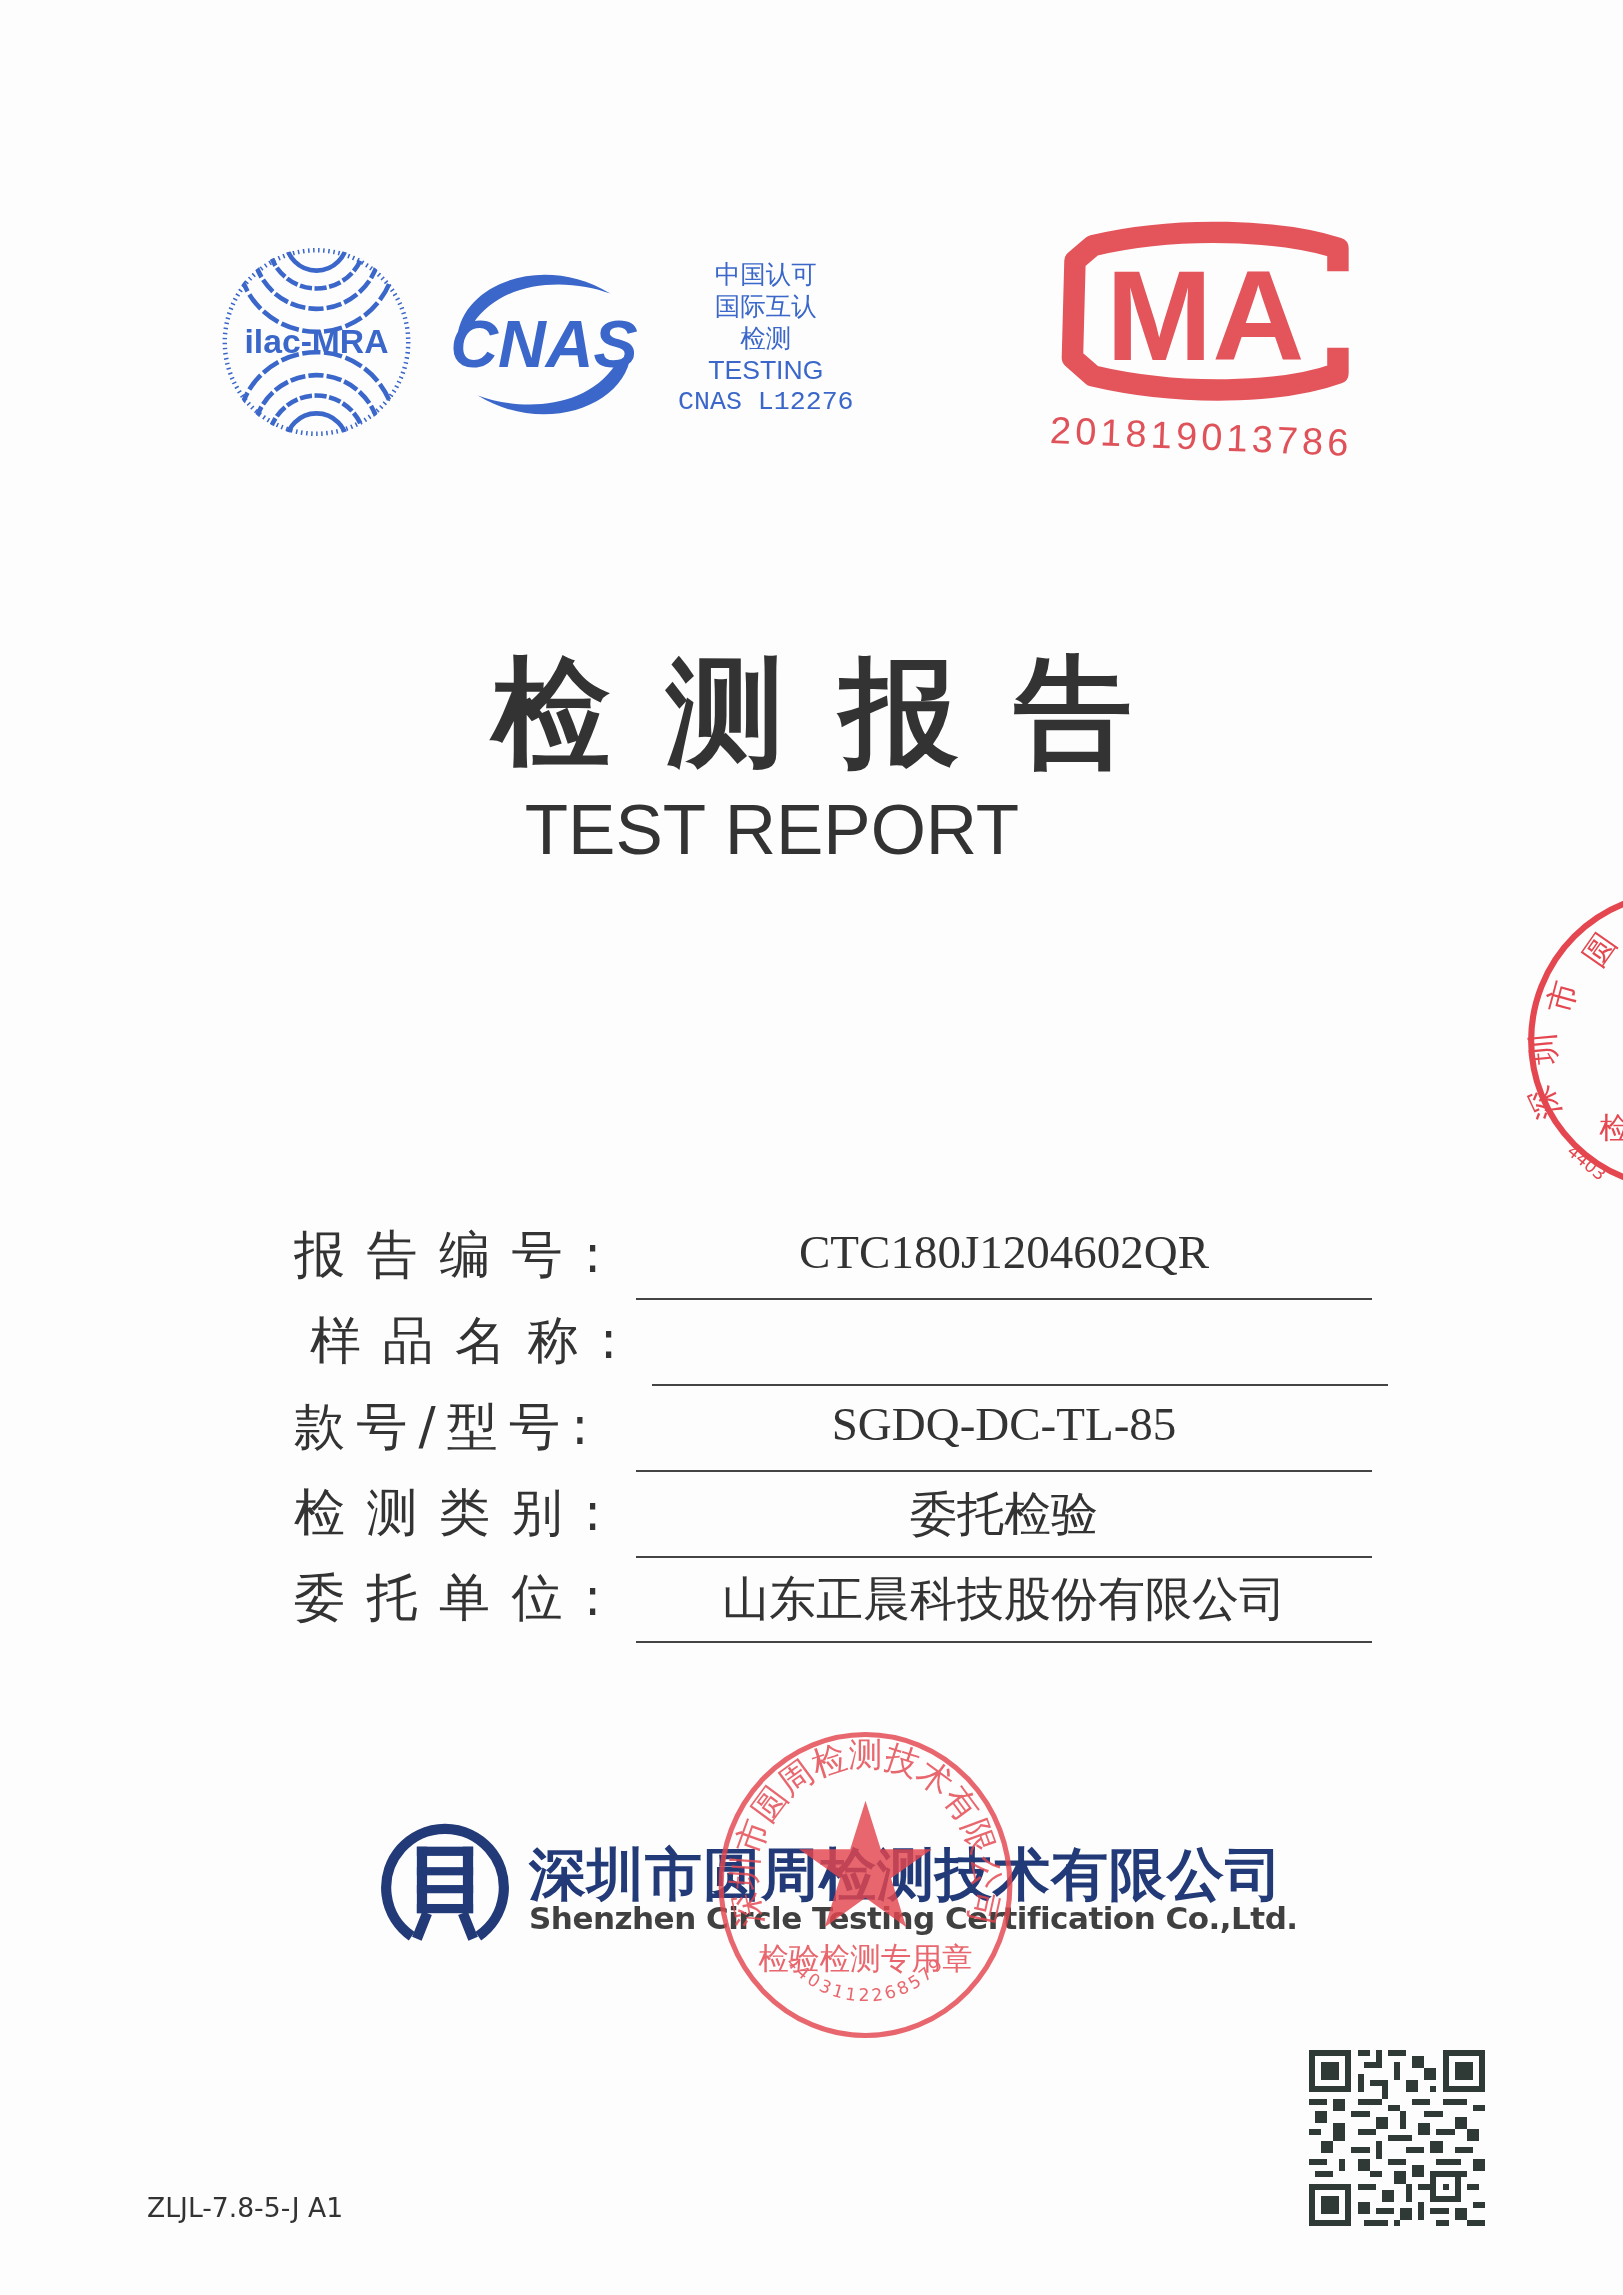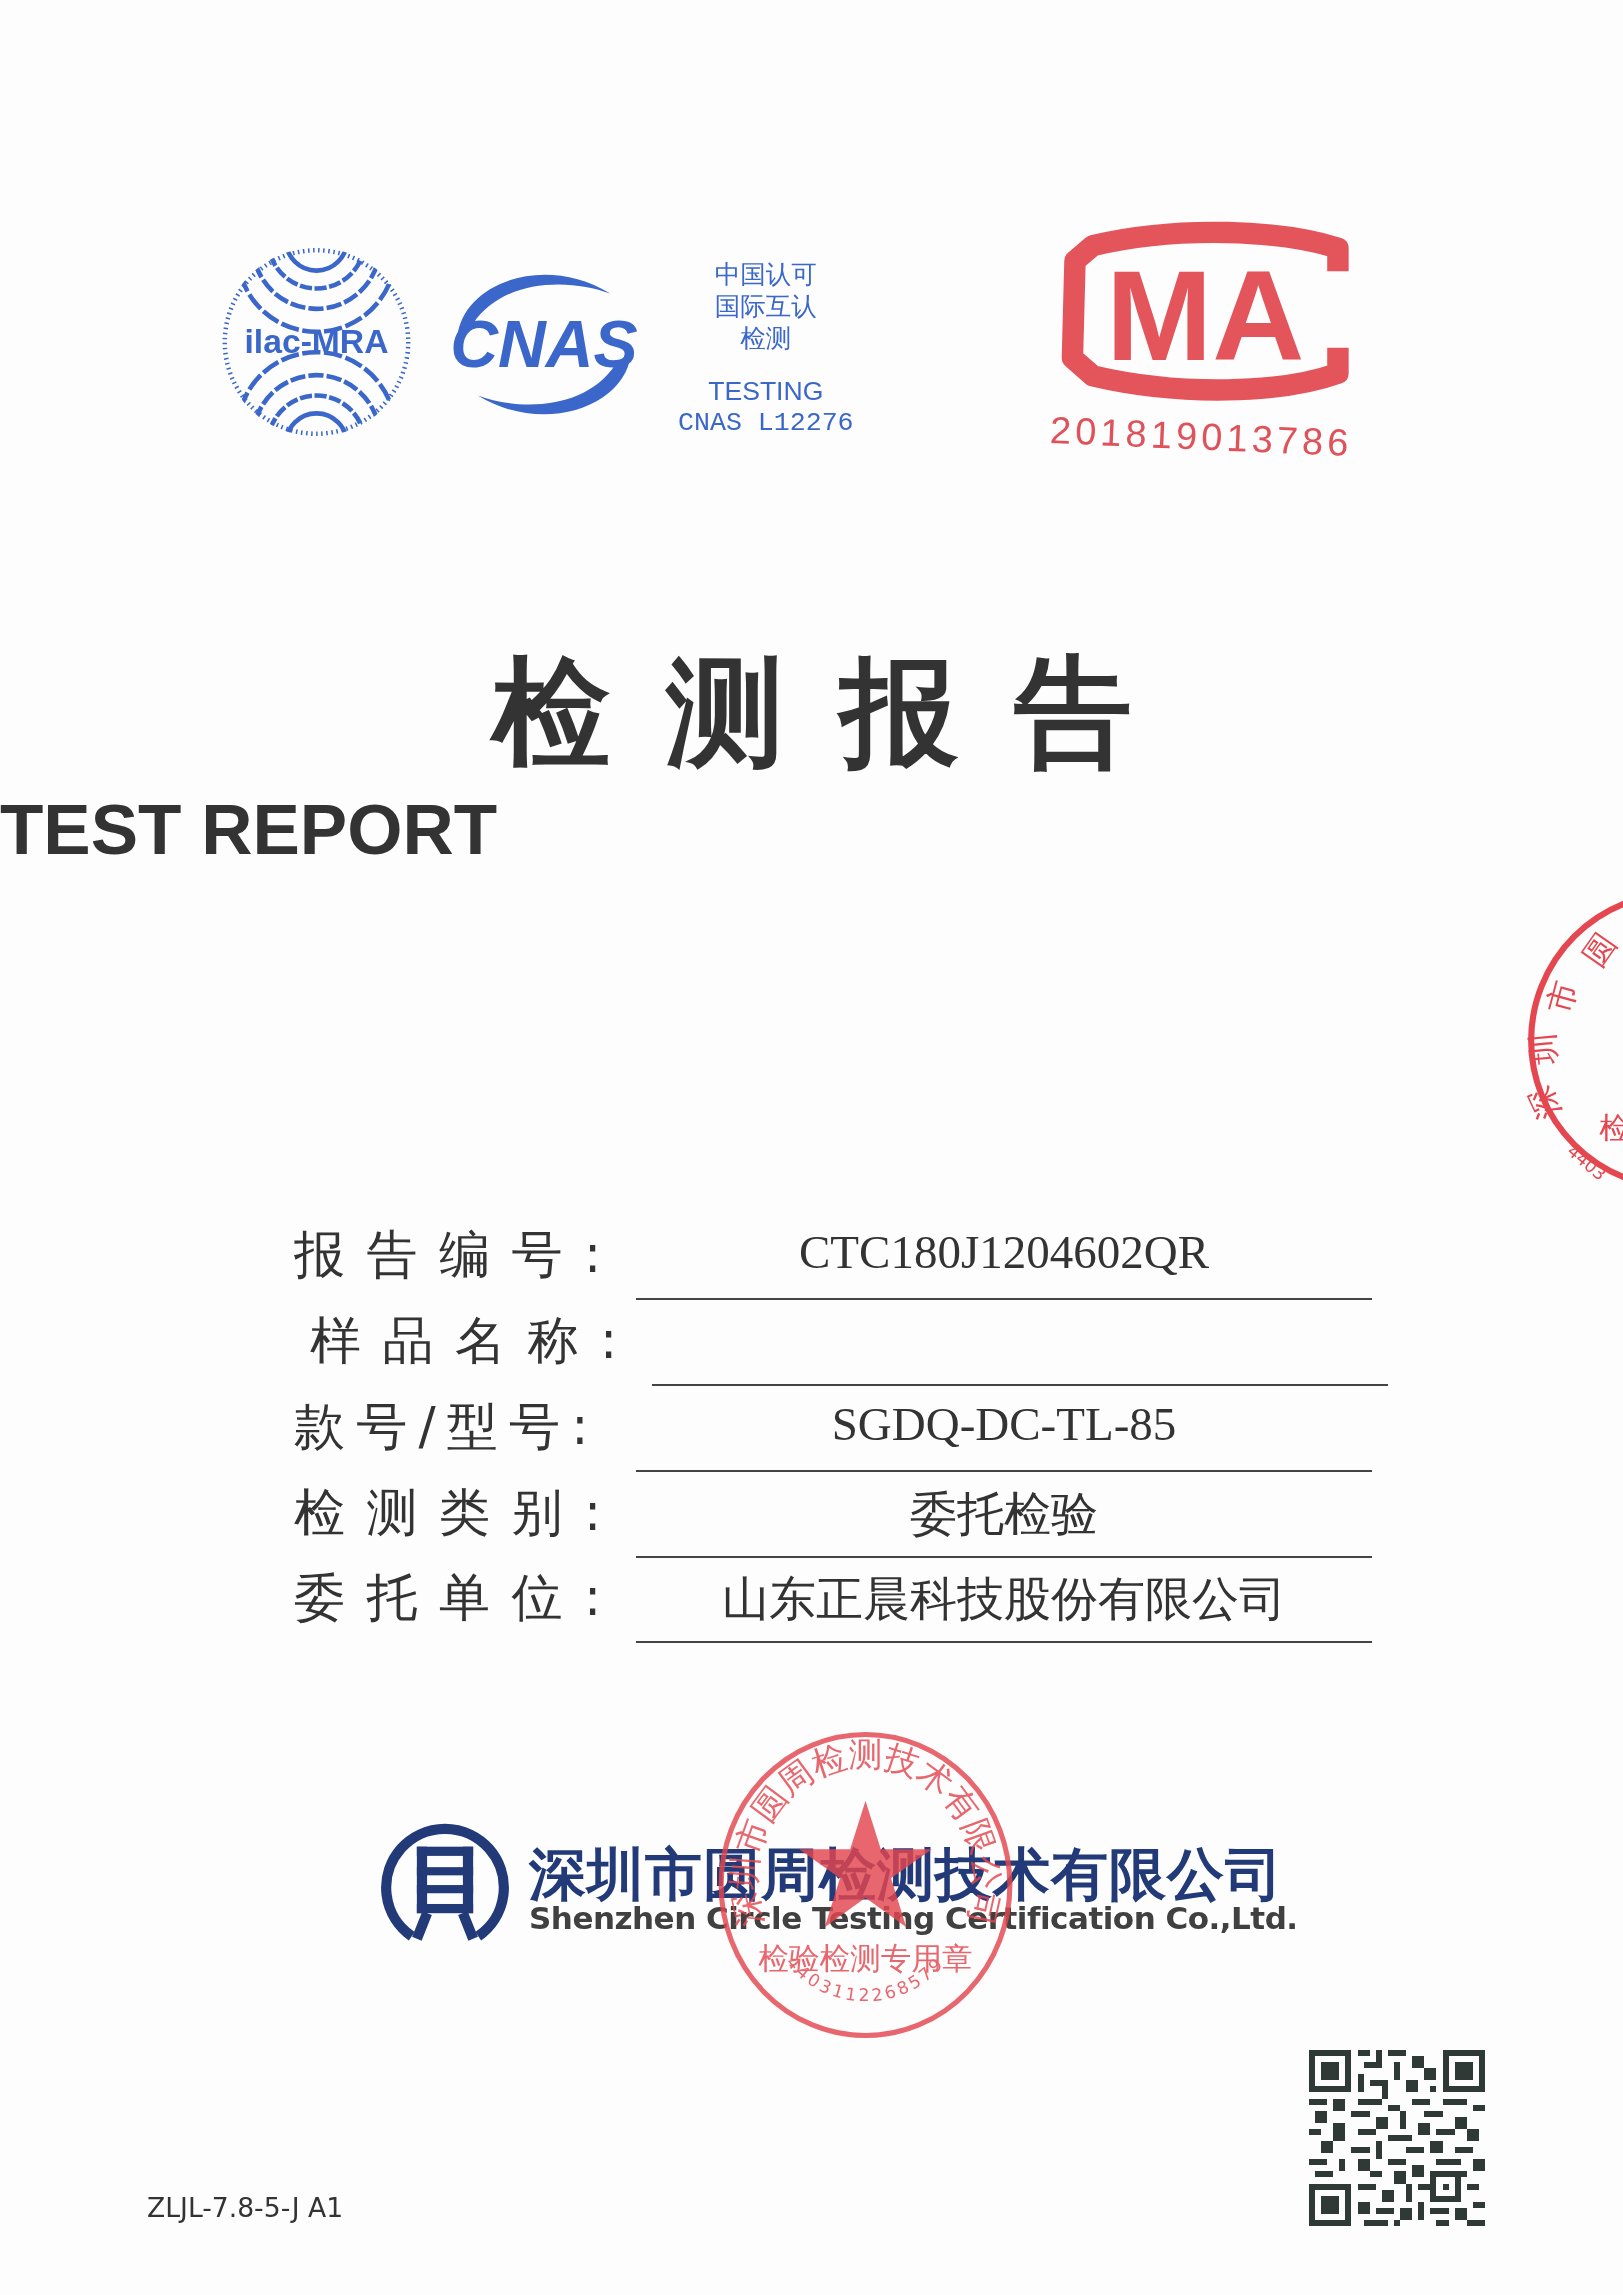--- a/index.html
+++ b/index.html
@@ -1,21 +1,21 @@
 <!DOCTYPE html>
 <html style="font-size:8.2px"><head>
 <meta charset="utf-8">
 <style>
   html,body{margin:0;padding:0;background:#fdfdfd;}
   body{width:1624px;height:2295px;position:relative;overflow:hidden;font-family:"DejaVu Sans","Liberation Sans",sans-serif;color:#2b2b2b;}
   .abs{position:absolute;}
   .cnas-text{left:678px;top:258px;font-family:"DejaVu Sans","Liberation Sans",sans-serif;font-size:25.5px;line-height:32px;color:#3a67c9;text-align:center;}
   .cma-num{left:1050px;top:409px;font-family:"Liberation Sans",sans-serif;font-size:38px;color:#e0525a;letter-spacing:4.1px;transform:rotate(2.5deg);transform-origin:left center;}
   .title-cn{left:0;width:1624px;top:634px;text-align:center;font-family:"DejaVu Sans",sans-serif;font-weight:bold;font-size:118px;letter-spacing:56px;text-indent:56px;color:#333;}
-  .title-en{left:0;width:1544px;top:789px;text-align:left;font-family:"Liberation Sans",sans-serif;font-weight:bold;font-size:71px;color:#333;}
+  .title-en{left:0;width:1544px;top:789px;text-align:center;font-family:"Liberation Sans",sans-serif;font-weight:normal;font-size:71px;color:#333;}
   .row{position:absolute;left:294px;width:1078px;height:86px;}
   .row .lbl{position:absolute;left:0;top:0;font-family:"DejaVu Sans",sans-serif;font-size:51px;letter-spacing:21.5px;color:#333;white-space:nowrap;}
   .row .val{position:absolute;left:342px;width:736px;top:4.1px;text-align:center;font-family:"Liberation Serif","DejaVu Serif",serif;font-size:47px;color:#333;white-space:nowrap;}
   .row .val.cn{font-family:"DejaVu Sans",sans-serif;font-size:47px;}
   .row .line{position:absolute;left:342px;width:736px;top:77px;height:2px;background:#444;}
   .company-cn{left:529px;top:1837px;font-family:"DejaVu Sans",sans-serif;font-weight:bold;font-size:57px;color:#223a78;letter-spacing:1px;white-space:nowrap;}
   .company-en{left:529px;top:1900px;font-family:"DejaVu Sans",sans-serif;font-weight:bold;font-size:31px;color:#404040;white-space:nowrap;letter-spacing:-0.5px;}
   .footer-code{left:147px;top:2192px;font-family:"DejaVu Sans",sans-serif;font-size:26.6px;color:#333;}
   .stamp-text{fill:#e4474f;font-family:"DejaVu Sans",sans-serif;}
 </style>
@@ -51,21 +51,21 @@
     <path d="M30 145 C40 40 200 -20 330 60 C250 30 120 30 60 120 Z" fill="#3a67c9"></path>
     <path d="M370 180 C360 280 200 340 70 260 C150 290 280 290 340 200 Z" fill="#3a67c9"></path>
     <text x="200" y="205" text-anchor="middle" font-family="Liberation Sans, sans-serif" font-weight="bold" font-style="italic" font-size="130" fill="#3a67c9">CNAS</text>
   </svg>
 </div>
 
 <div class="abs cnas-text">
   <div>中国认可</div>
   <div>国际互认</div>
   <div>检测</div>
-  <div style="font-family:'Liberation Sans',sans-serif;font-size:26.6px;margin-top:21px;">TESTING</div>
+  <div style="font-family:'Liberation Sans',sans-serif;font-size:26.6px;">TESTING</div>
   <div style="font-family:Liberation Mono, monospace;font-size:26.6px;">CNAS L12276</div>
 </div>
 
 <div class="abs" style="left:1052px;top:220px;width:337px;height:184px;">
   <svg width="337" height="184" viewBox="0 0 660 360">
     <path d="M560 100 L560 55 C450 20 250 10 80 50 L45 80 L40 270 L80 305 C250 345 450 340 560 300 L560 250" fill="none" stroke="#e4545b" stroke-width="42" stroke-linejoin="round"></path>
     <text x="300" y="275" text-anchor="middle" font-family="Liberation Sans, sans-serif" font-weight="bold" font-size="250" fill="#e4545b">MA</text>
   </svg>
 </div>
 <div class="abs cma-num">201819013786</div>

